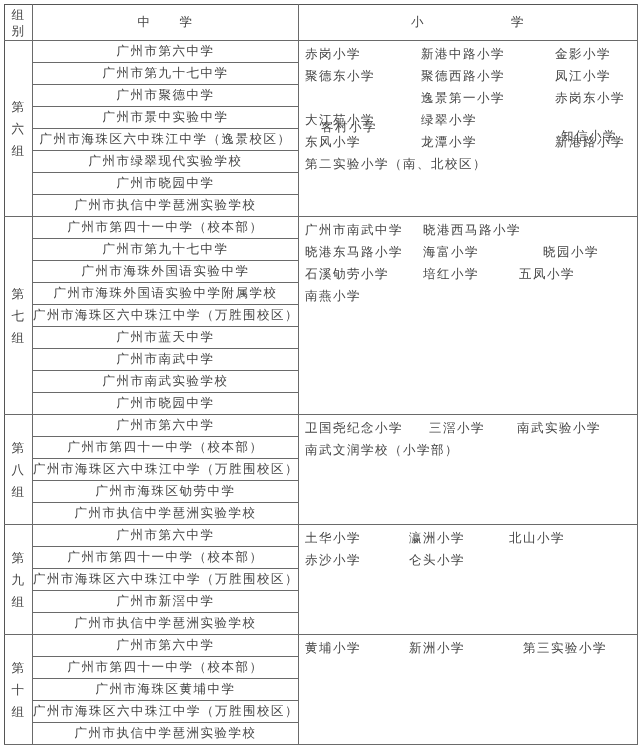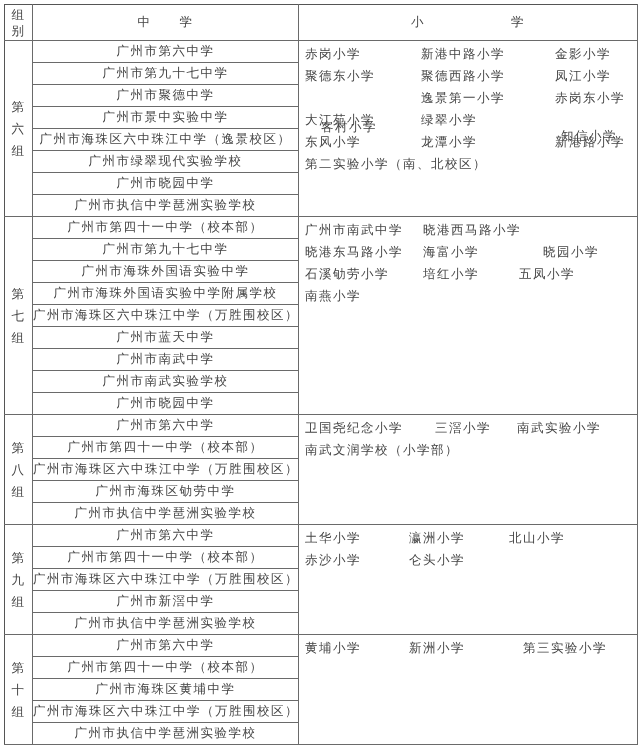--- a/index.html
+++ b/index.html
@@ -225,21 +225,21 @@
         <td class="grp outer-left" rowspan="5">
           <div>第</div>
           <div>八</div>
           <div>组</div>
         </td>
         <td class="mid">广州市第六中学</td>
         <td class="prim" rowspan="5">
           <div class="prim-wrap">
             <div class="prim-line">
               <span style="left: 6px;">卫国尧纪念小学</span>
-              <span style="left: 136px; text-align: right;">三滘小学</span>
+              <span style="left: 130px; text-align: right;">三滘小学</span>
               <span style="left: 218px;">南武实验小学</span>
             </div>
             <div class="prim-line">
               <span style="left: 6px;">南武文润学校（小学部）</span>
             </div>
           </div>
         </td>
       </tr>
       <tr class="sub-row">
         <td class="mid">广州市第四十一中学（校本部）</td>

